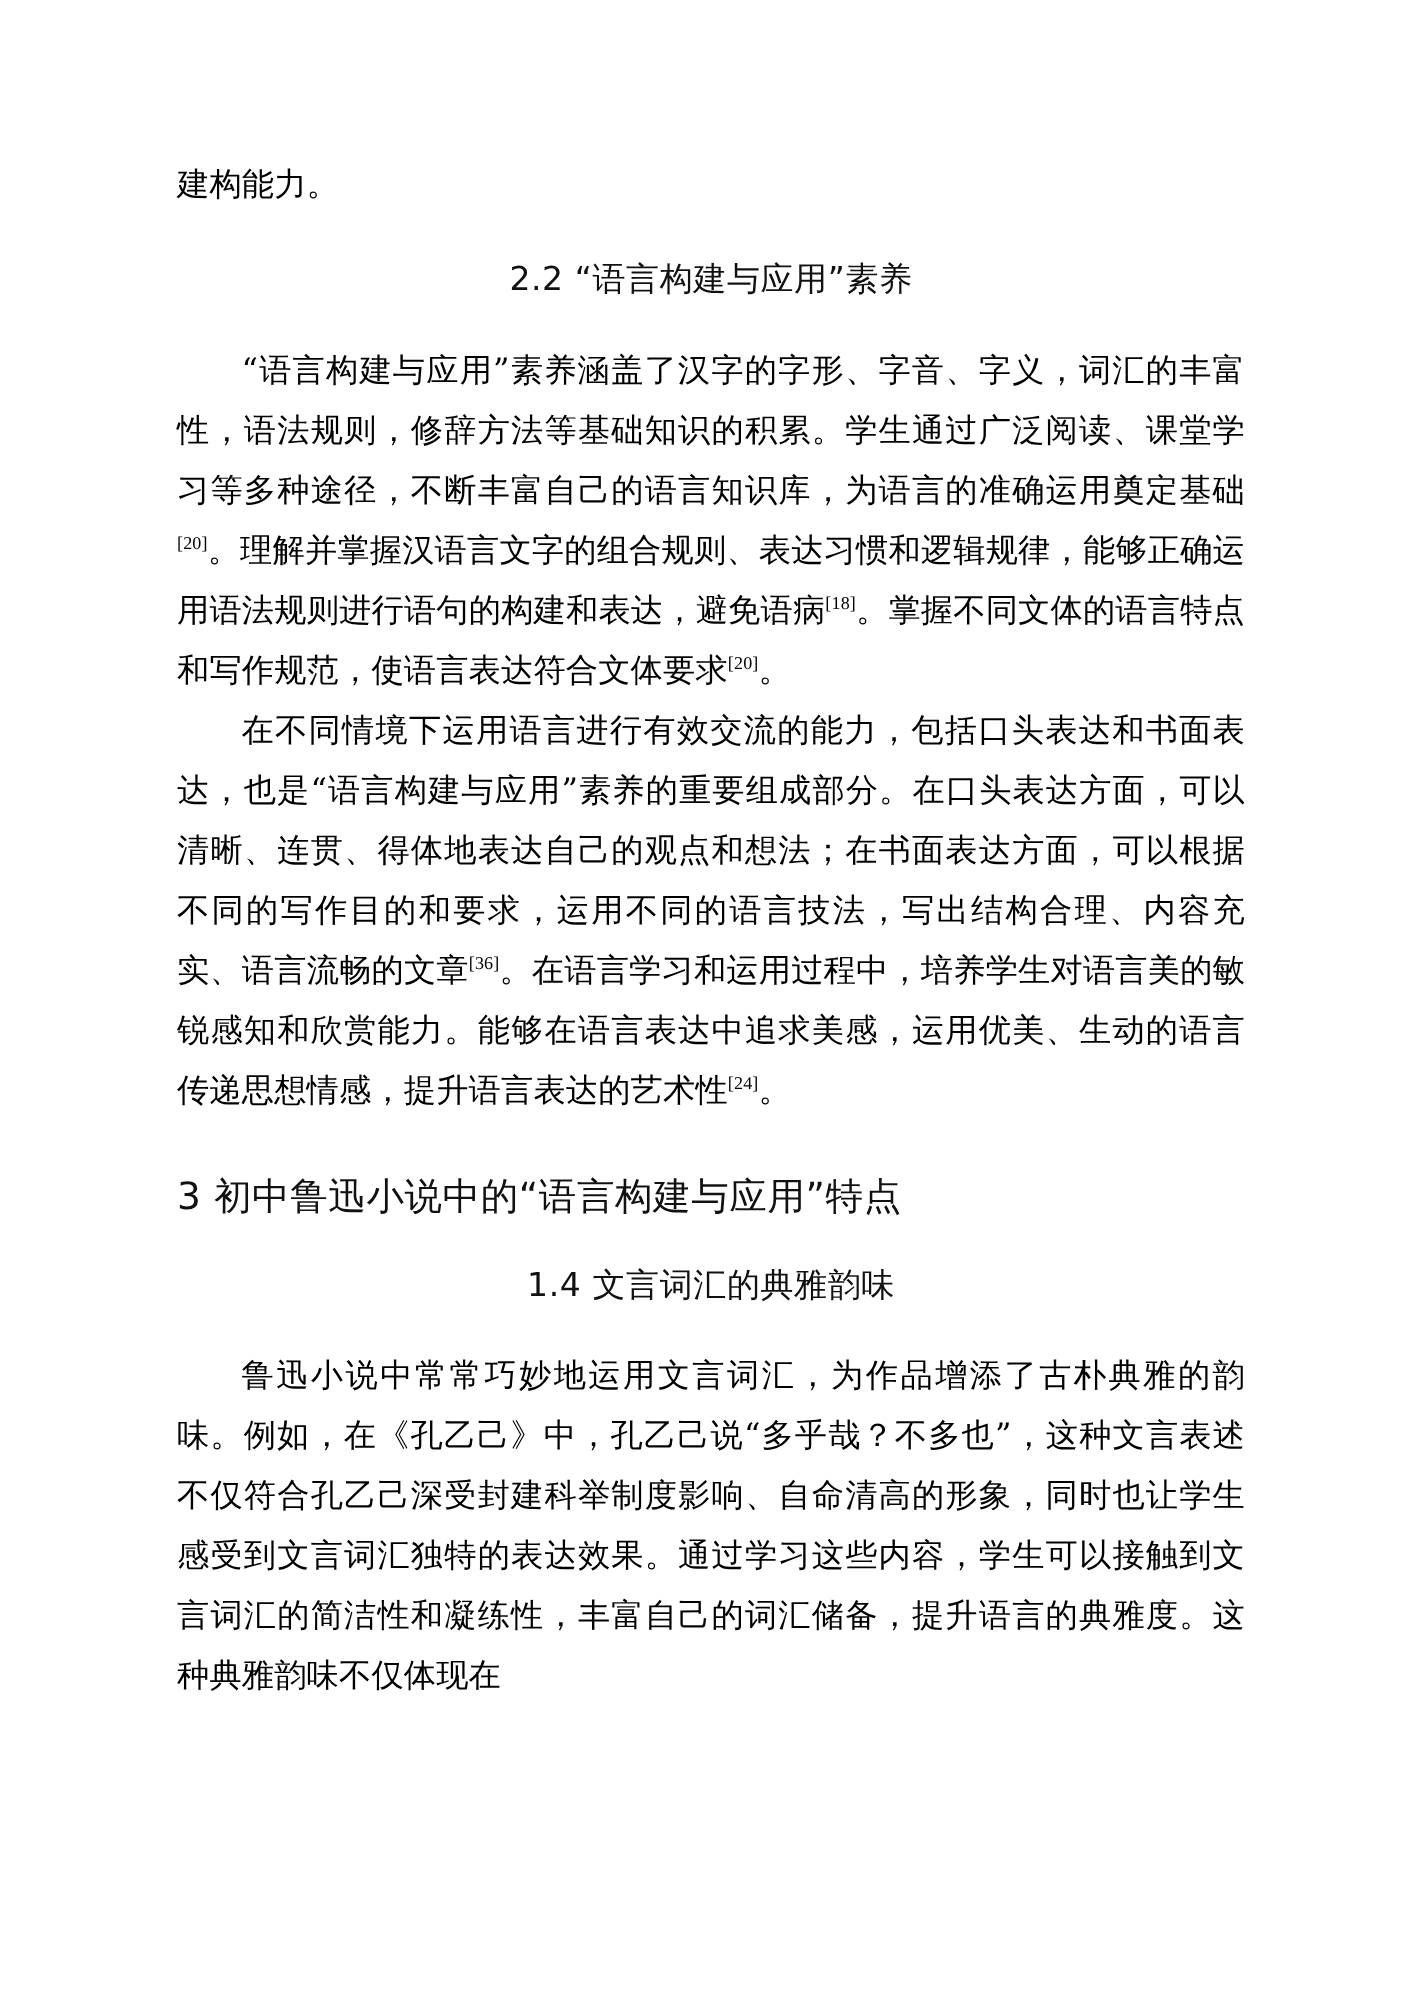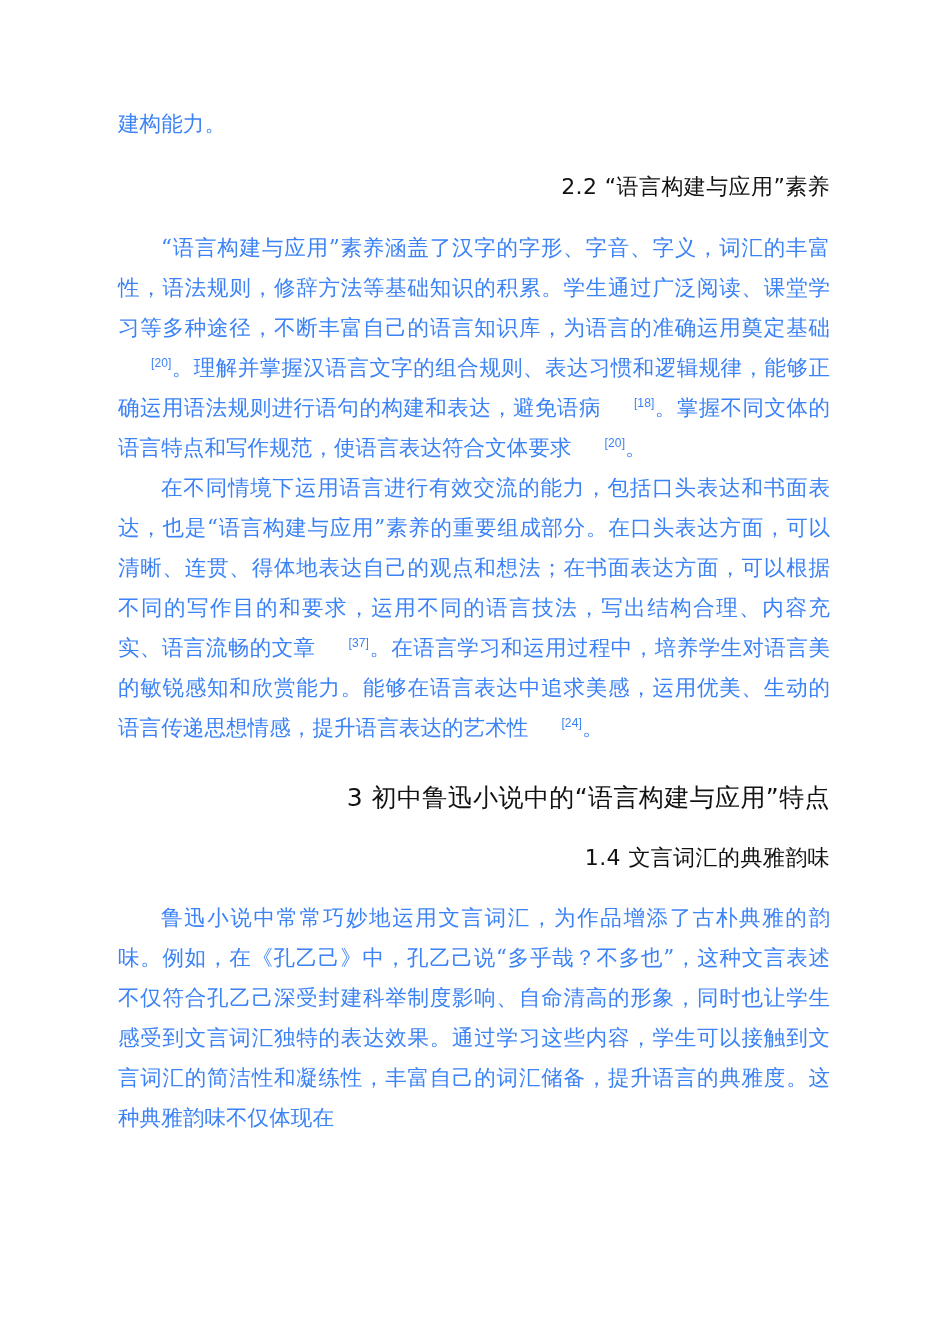--- a/index.html
+++ b/index.html
@@ -31,79 +31,78 @@
   
   p.body {
     margin: 0;
     font-family: "DejaVu Serif", "Liberation Serif", serif;
     font-size: 21.5px;
     line-height: 40px;
     text-align: justify;
     text-justify: inter-character;
     text-align-last: left;
     letter-spacing: 0.1px;
-    color: #3b82f6;
+    color: #000000;
   }
   p.indent {
     text-indent: 2em;
   }
   
   h2.sec {
     margin: 0;
     font-family: "DejaVu Sans", "Liberation Sans", sans-serif;
     font-weight: normal;
     font-size: 22px;
     line-height: 40px;
     letter-spacing: 0.4px;
     color: #111111;
-    text-align: right;
+    text-align: center;
   }
   h1.chapter {
     margin: 0;
     font-family: "DejaVu Sans", "Liberation Sans", sans-serif;
     font-weight: normal;
     font-size: 25px;
     line-height: 44px;
     letter-spacing: 0.4px;
     color: #111111;
-    text-align: right;
+    text-align: left;
   }
   
   .gap-sec-before { height: 23px; }
   .gap-sec-after  { height: 21px; }
   .gap-chap-before{ height: 28px; }
   .gap-chap-after { height: 18px; }
   .gap-sub-after  { height: 20px; }
   sup.cite {
     font-size: 0.56em;
     vertical-align: super;
     line-height: 0;
-    font-family: Liberation Sans, sans-serif;
-    margin-left: 33px;
+    font-family: Liberation Serif, serif;
   }
 </style>
 </head>
 <body>
 
 <div class="page">
   <div class="content">
 
     <p class="body">建构能力。</p>
 
 
 
     <div class="gap-sec-before"></div>
 
     <h2 class="sec">2.2 “语言构建与应用”素养</h2>
 
     <div class="gap-sec-after"></div>
 
     <p class="body indent"><span>“语言构建与应用”素养涵盖了汉字的字形、字音、字义，词汇的丰富性，语法规则，修辞方法等基础知识的积累。学生通过广泛阅读、课堂学习等多种途径，不断丰富自己的语言知识库，为语言的准确运用奠定基础</span><sup class="cite">[20]</sup><span>。理解并掌握汉语言文字的组合规则、表达习惯和逻辑规律，能够正确运用语法规则进行语句的构建和表达，避免语病</span><sup class="cite">[18]</sup><span>。掌握不同文体的语言特点和写作规范，使语言表达符合文体要求</span><sup class="cite">[20]</sup><span>。</span></p>
 
-    <p class="body indent"><span>在不同情境下运用语言进行有效交流的能力，包括口头表达和书面表达，也是“语言构建与应用”素养的重要组成部分。在口头表达方面，可以清晰、连贯、得体地表达自己的观点和想法；在书面表达方面，可以根据不同的写作目的和要求，运用不同的语言技法，写出结构合理、内容充实、语言流畅的文章</span><sup class="cite">[37]</sup><span>。在语言学习和运用过程中，培养学生对语言美的敏锐感知和欣赏能力。能够在语言表达中追求美感，运用优美、生动的语言传递思想情感，提升语言表达的艺术性</span><sup class="cite">[24]</sup><span>。</span></p>
+    <p class="body indent"><span>在不同情境下运用语言进行有效交流的能力，包括口头表达和书面表达，也是“语言构建与应用”素养的重要组成部分。在口头表达方面，可以清晰、连贯、得体地表达自己的观点和想法；在书面表达方面，可以根据不同的写作目的和要求，运用不同的语言技法，写出结构合理、内容充实、语言流畅的文章</span><sup class="cite">[36]</sup><span>。在语言学习和运用过程中，培养学生对语言美的敏锐感知和欣赏能力。能够在语言表达中追求美感，运用优美、生动的语言传递思想情感，提升语言表达的艺术性</span><sup class="cite">[24]</sup><span>。</span></p>
 
     <div class="gap-chap-before"></div>
 
     <h1 class="chapter">3 初中鲁迅小说中的“语言构建与应用”特点</h1>
 
     <div class="gap-chap-after"></div>
 
     <h2 class="sec">1.4 文言词汇的典雅韵味</h2>
 
     <div class="gap-sub-after"></div>

